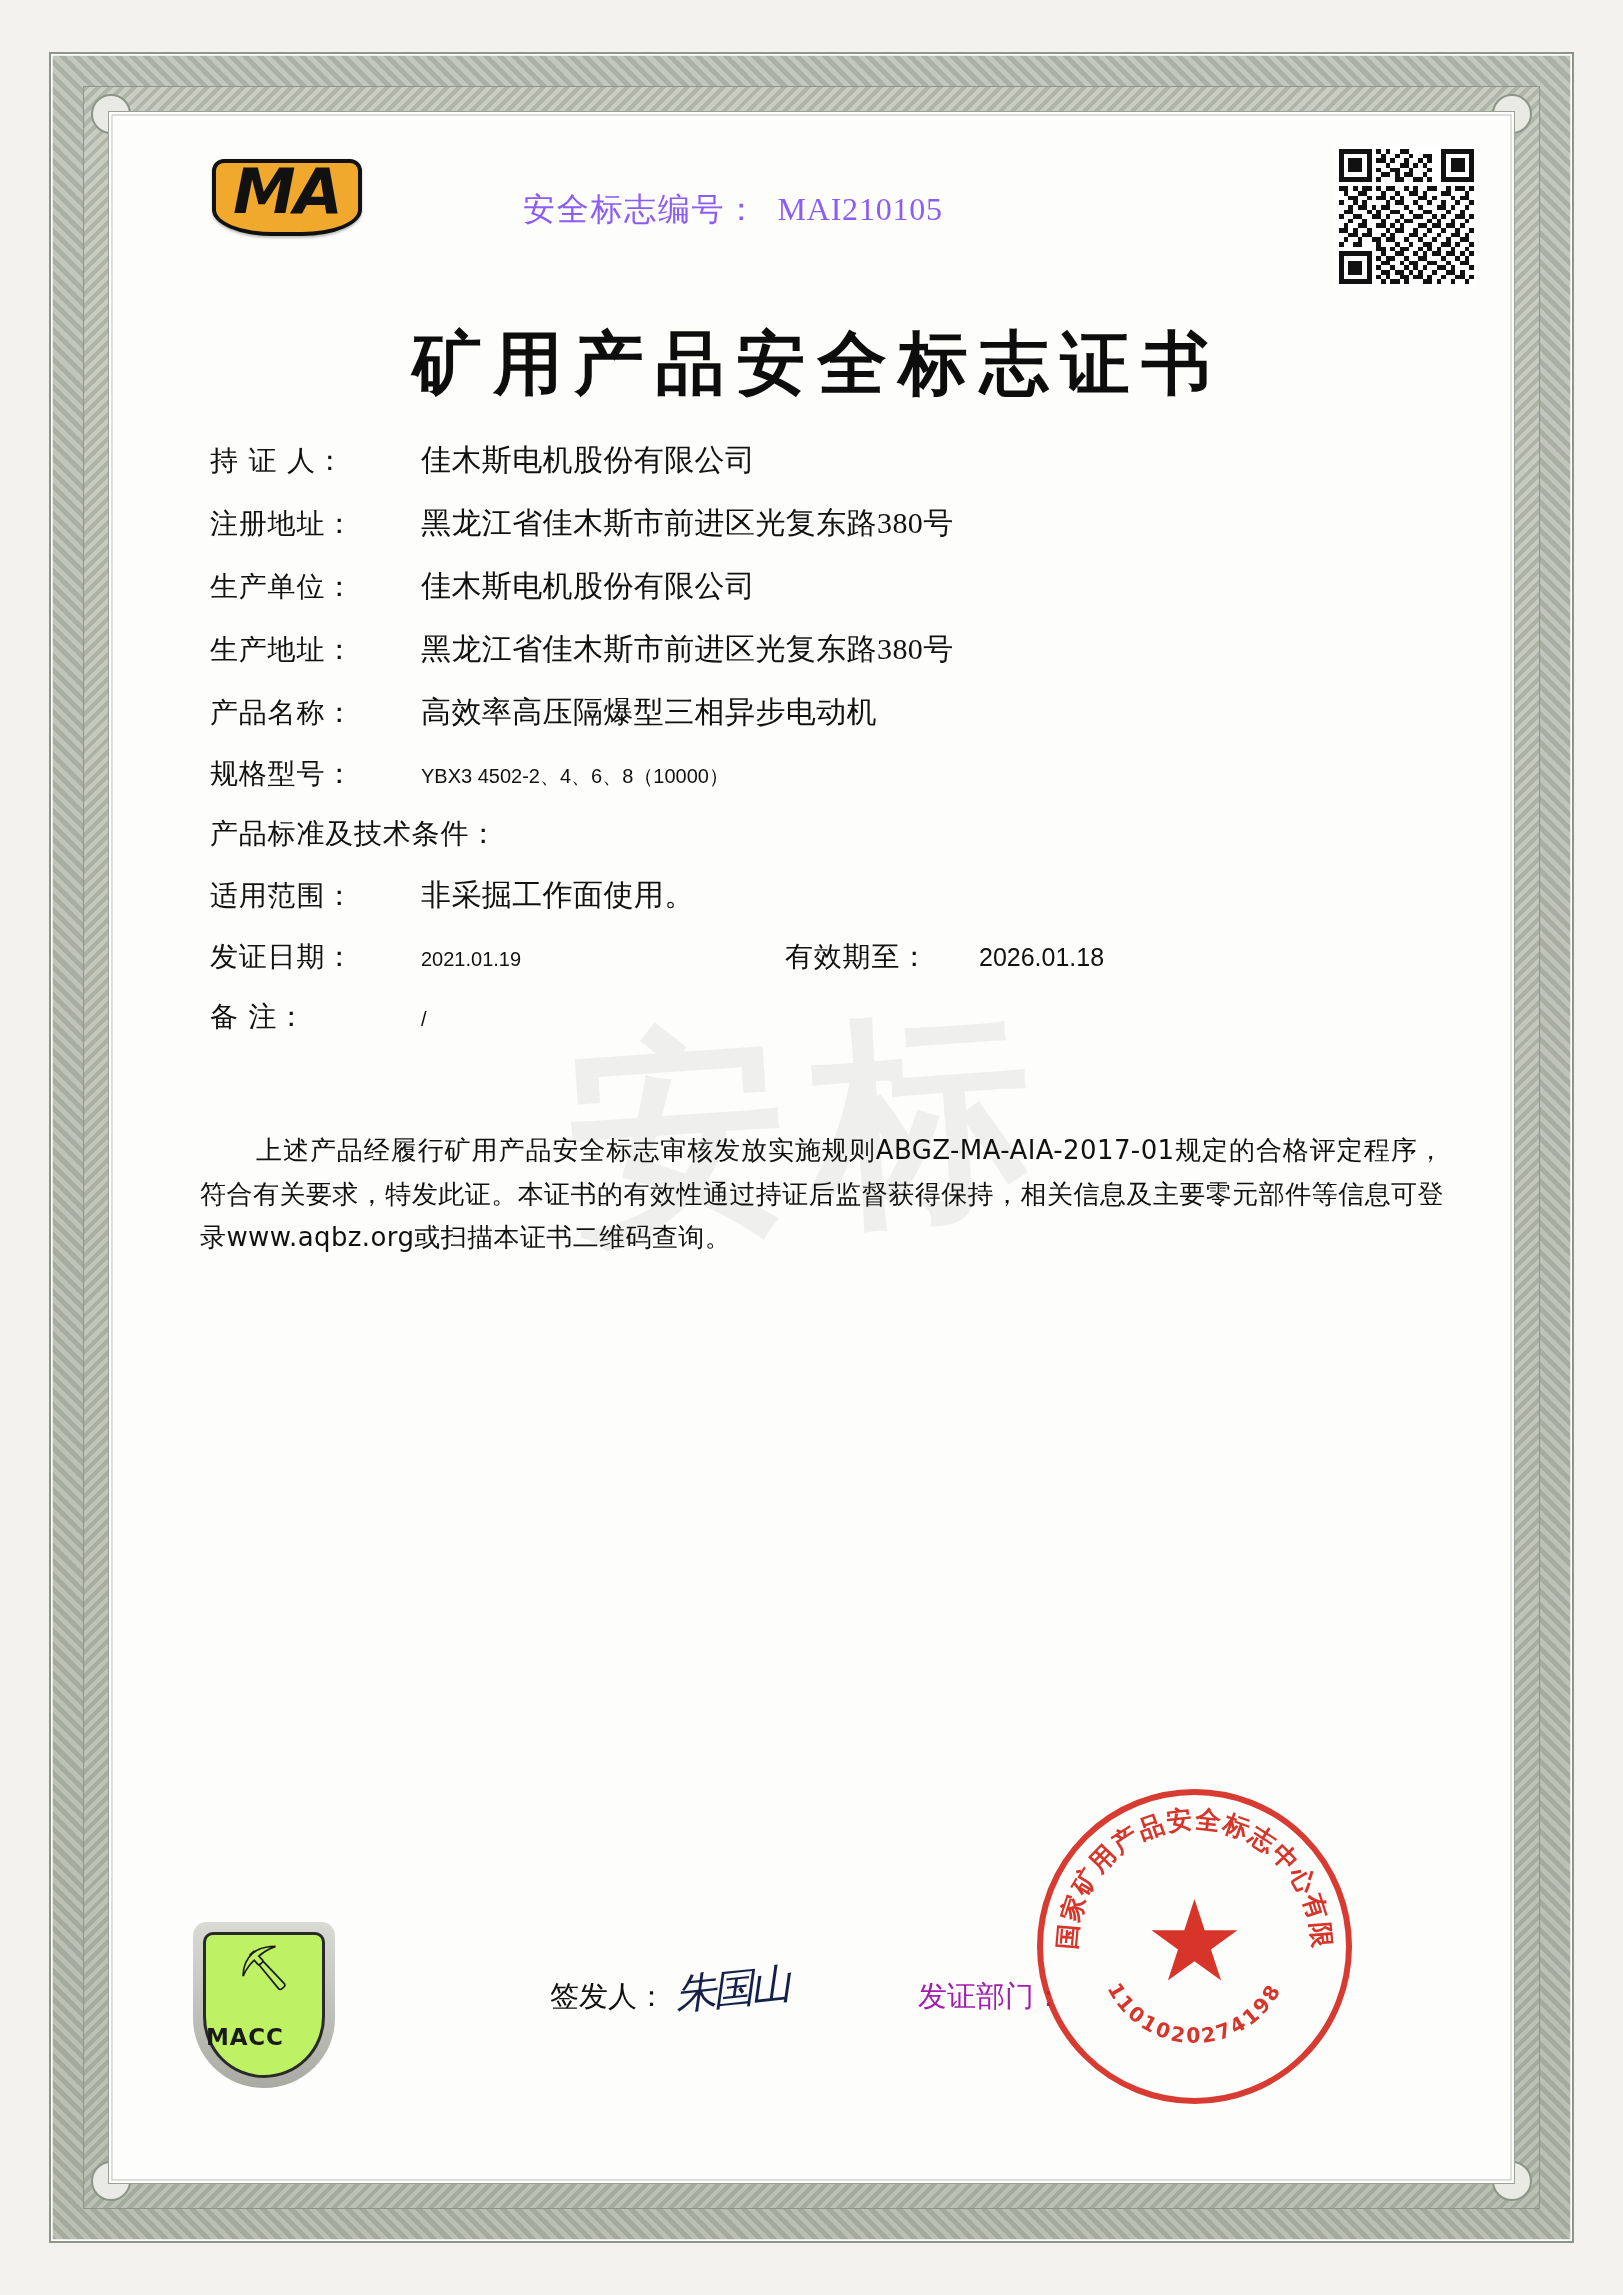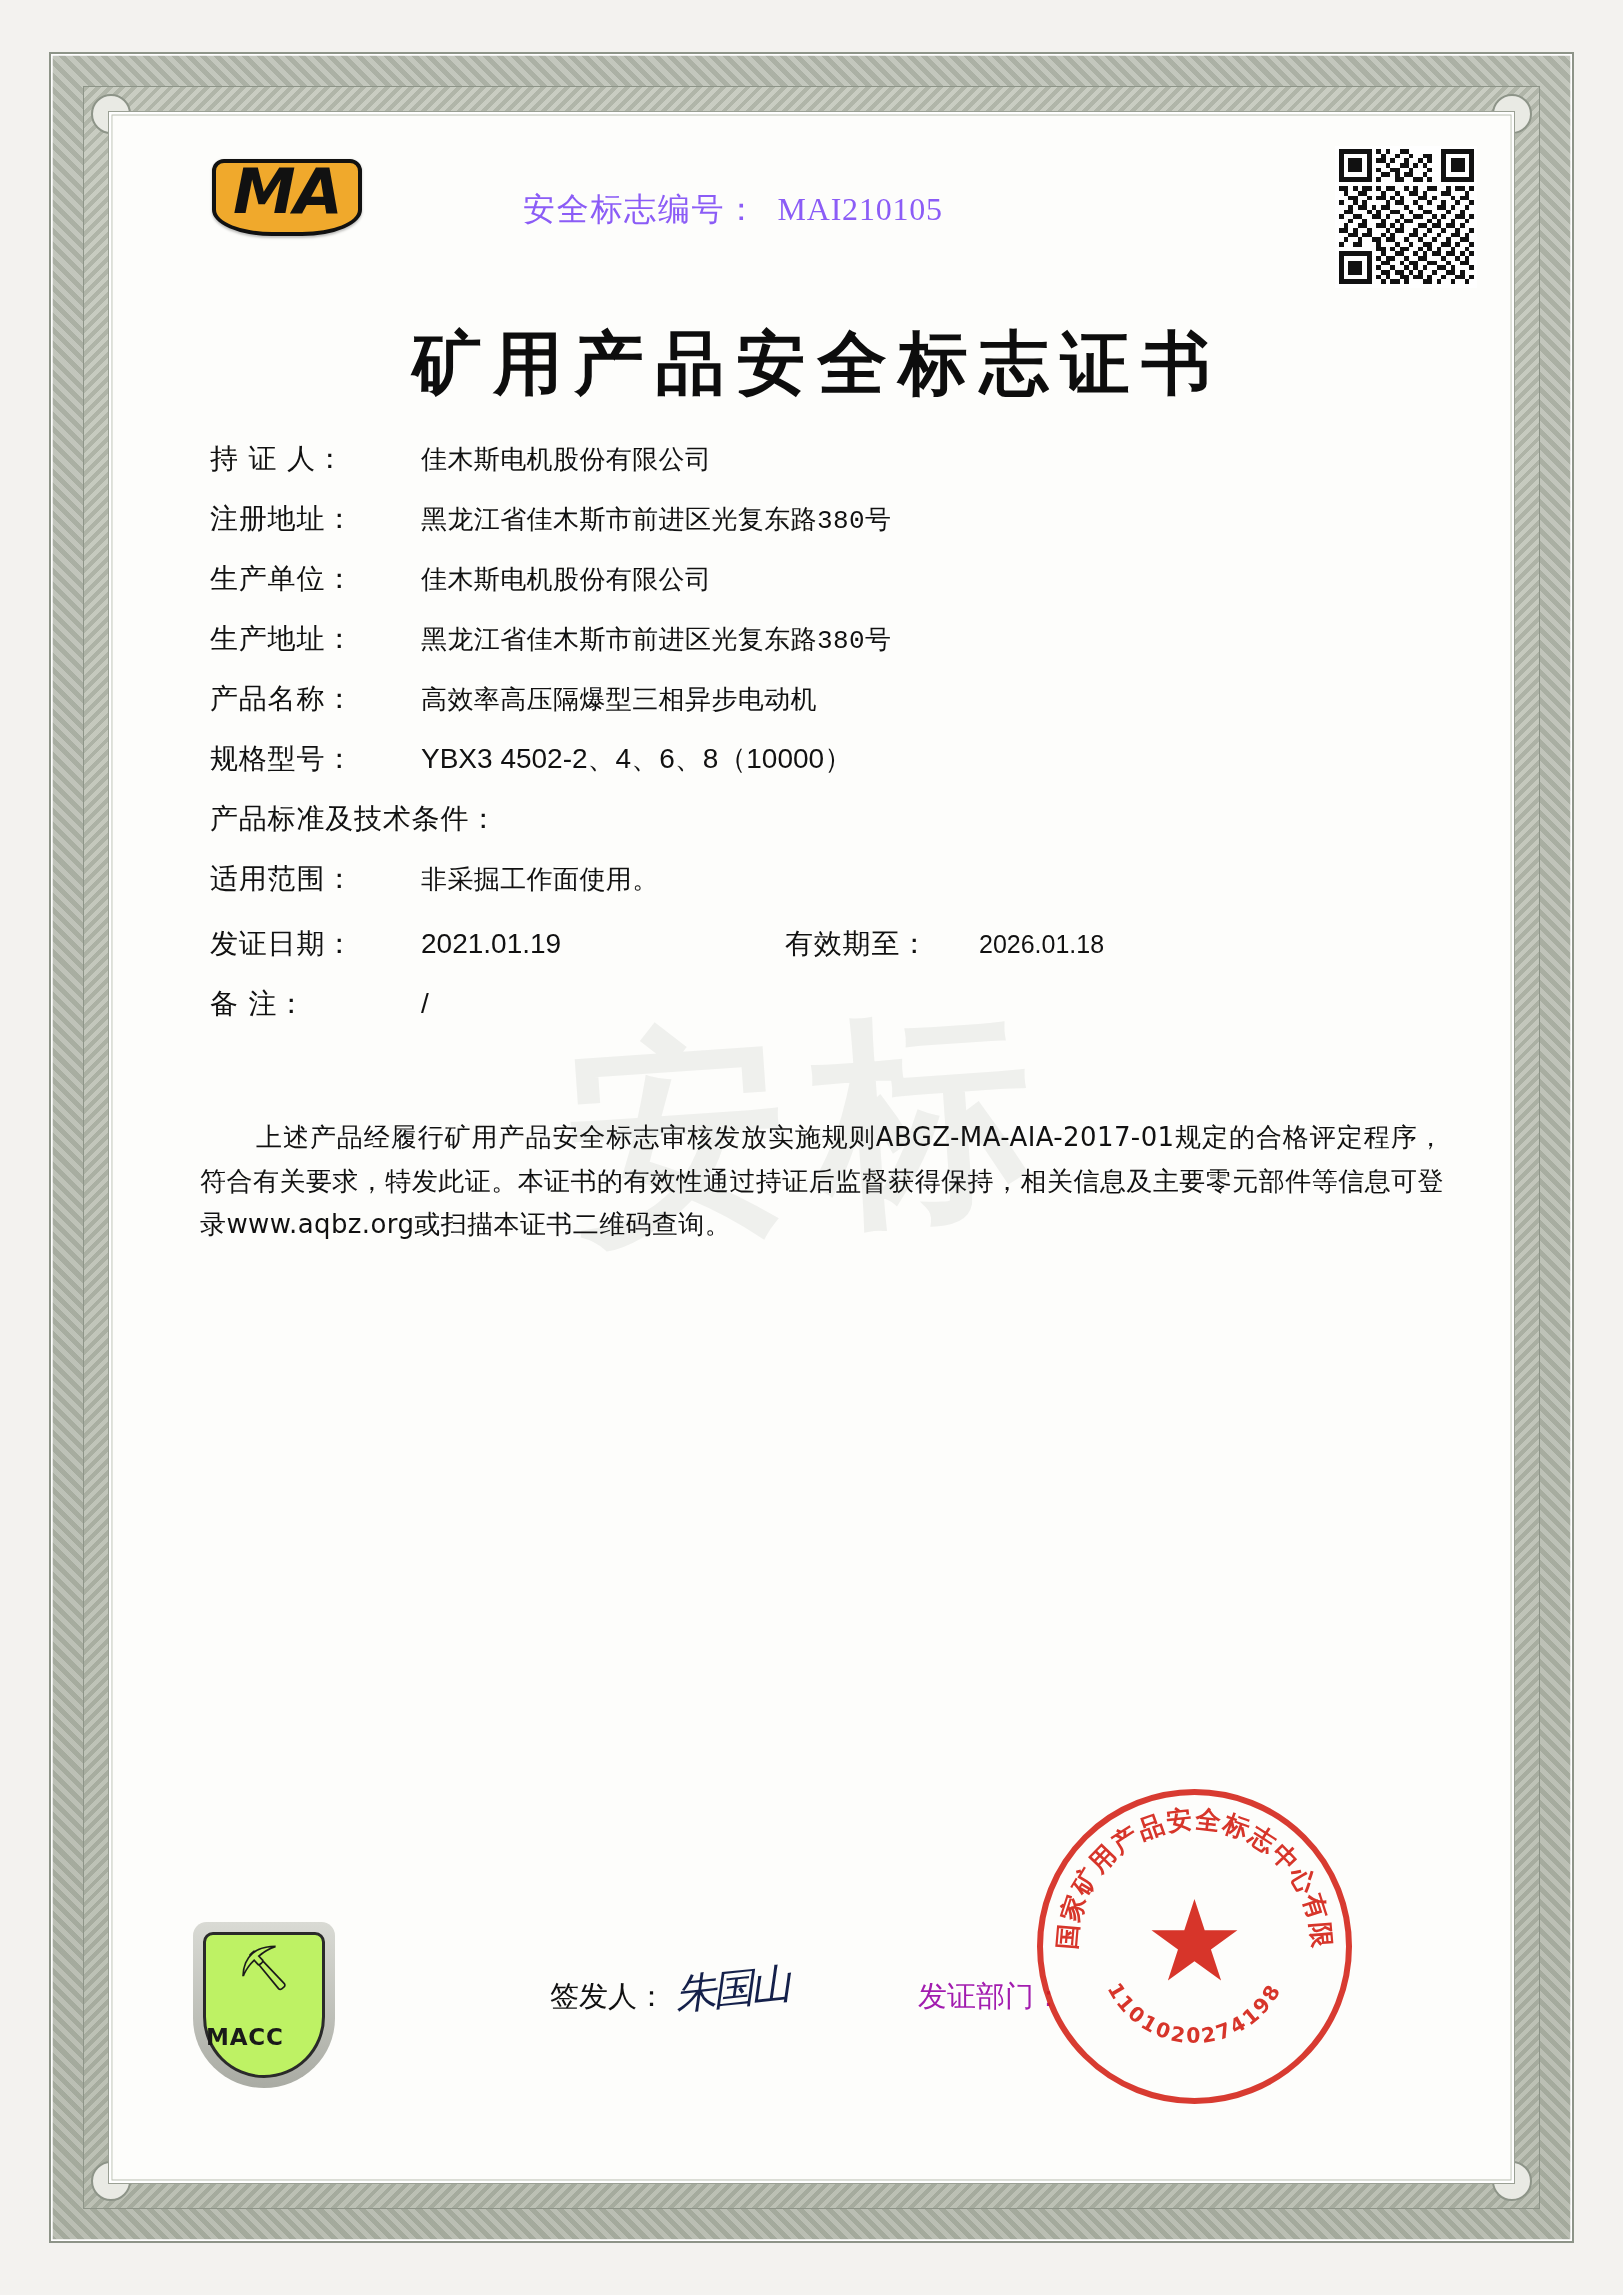--- a/index.html
+++ b/index.html
@@ -184,27 +184,27 @@
     font-size: 28px;
     letter-spacing: 0.8px;
     white-space: nowrap;
   }
   .field-label.wide {
     width: auto;
     margin-right: 12px;
   }
   .field-value {
     flex: 1 1 auto;
-    font-family: Liberation Mono, monospace;
-    font-size: 26px;
+    font-family: Liberation Serif, serif;
+    font-size: 30px;
     letter-spacing: 0.4px;
   }
   .field-value.mono {
     font-family: "Liberation Sans", sans-serif;
-    font-size: 28px;
+    font-size: 20px;
     letter-spacing: 0;
   }
   .field-row.dual .field-value {
     flex: 0 0 auto;
     width: 364px;
     margin-top: 8px;
   }
   .field-row.dual .field-label2 {
     flex: 0 0 auto;
     width: 194px;

